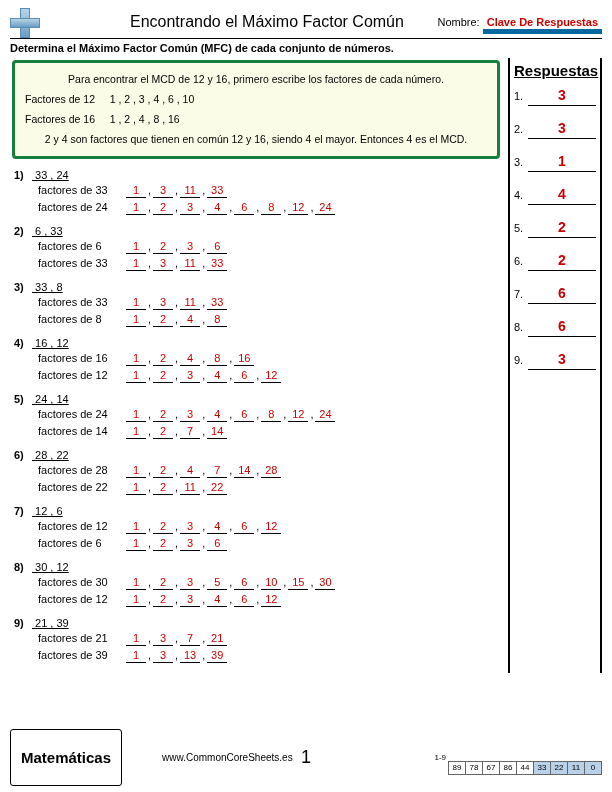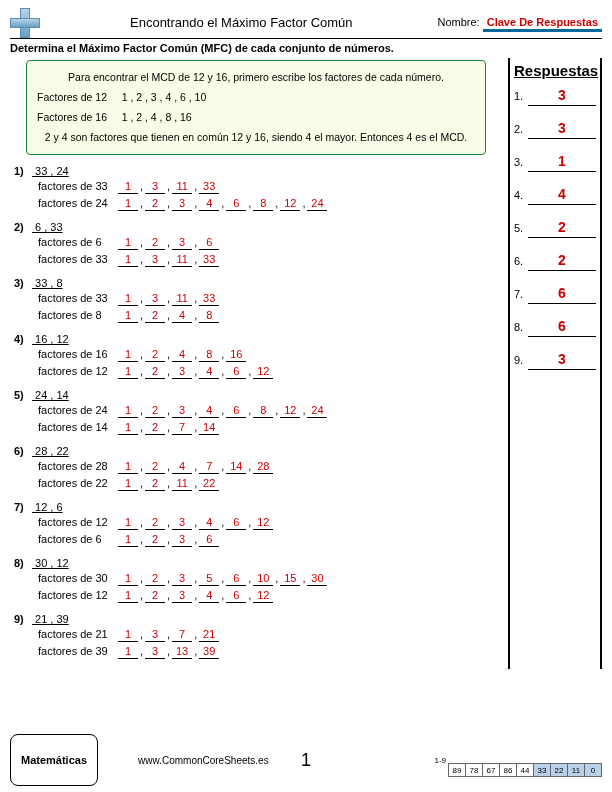--- a/index.html
+++ b/index.html
@@ -29,23 +29,23 @@
       margin-right: 12px;
     }
     .plus-icon::before, .plus-icon::after {
       content: '';
       position: absolute;
       background: linear-gradient(#b8d4e8, #6a9dc4);
       border: 1px solid #5a8db4;
     }
     .plus-icon::before { left: 10px; top: 0; width: 8px; height: 28px; }
     .plus-icon::after { left: 0; top: 10px; width: 28px; height: 8px; }
-    .title { font-size: 13px; flex: 0 0 auto; margin-left: 80px; }
+    .title { font-size: 16px; flex: 0 0 auto; margin-left: 80px; }
     .nombre-wrap { margin-left: auto; font-size: 11px; }
-    .nombre-wrap .ans { color: #c00; font-weight: bold; border-bottom: 3px solid #0369a1; padding: 0 4px 1px; }
+    .nombre-wrap .ans { color: #c00; font-weight: bold; border-bottom: 5px solid #0369a1; padding: 0 4px 1px; }
     .instructions {
       font-weight: bold;
       font-size: 11px;
       margin: 3px 0 4px;
     }
     .main-row { display: flex; }
     .left-col { flex: 1; }
     .right-col {
       width: 94px;
       border-left: 2px solid #000;
@@ -54,40 +54,40 @@
       margin-left: 6px;
     }
     .resp-header {
       text-align: center;
       text-decoration: underline;
       font-weight: bold;
       font-size: 15px;
       padding: 4px 0 8px;
     }
     .example-box {
-      border: 1px solid #15803d;
+      border: 3px solid #15803d;
       background: #fbfce8;
       border-radius: 4px;
       padding: 8px 10px;
-      margin: 2px 16px 10px;
+      margin: 2px 2px 10px;
       font-size: 10.5px;
       line-height: 1.7;
     }
     .example-box .line { margin-bottom: 2px; }
     .example-box .center-line { text-align: center; margin-top: 2px; }
     .problem {
       margin: 0 0 10px 4px;
       font-size: 11px;
       text-decoration: underline;
     }
     .problem .pnum { font-weight: bold; display: inline-block; width: 18px; }
     .problem .pair { display: inline; }
     .factor-line { margin-left: 24px; margin-top: 3px; }
     .factor-label { display: inline-block; width: 80px; }
-    .factor-values { display: inline; }
+    .factor-values { display: inline; margin-left: 8px; }
     .fval {
       color: #c00;
       display: inline-block;
       min-width: 20px;
       text-align: center;
       border-bottom: 1px solid #000;
       padding: 0 3px 1px;
     }
     .sep { display: inline-block; padding: 0 2px; }
     .ans-row {
@@ -110,23 +110,23 @@
       position: absolute;
       bottom: 6px;
       left: 10px;
       right: 10px;
       display: flex;
       align-items: center;
       font-size: 10px;
     }
     .subject-pill {
       border: 1.5px solid #000;
-      border-radius: 8px;
+      border-radius: 3px;
       padding: 19px 10px;
-      font-size: 11px;
+      font-size: 15px;
       font-weight: bold;
     }
     .site { margin-left: 40px; font-size: 10px; }
     .pagenum { position: absolute; left: 50%; transform: translateX(-50%); font-size: 18px; }
     .scale {
       margin-left: auto;
       display: flex;
       font-size: 8px;
       align-items: center;
     }

